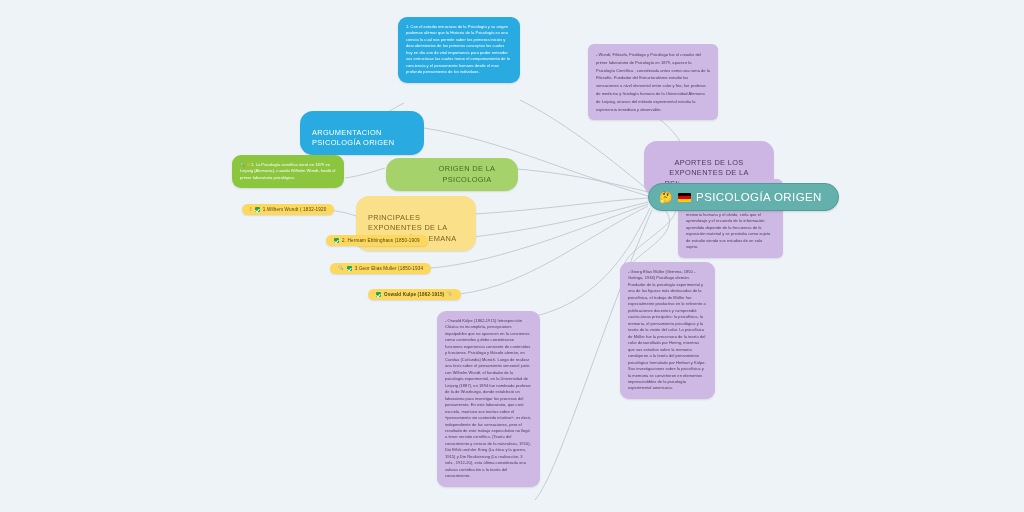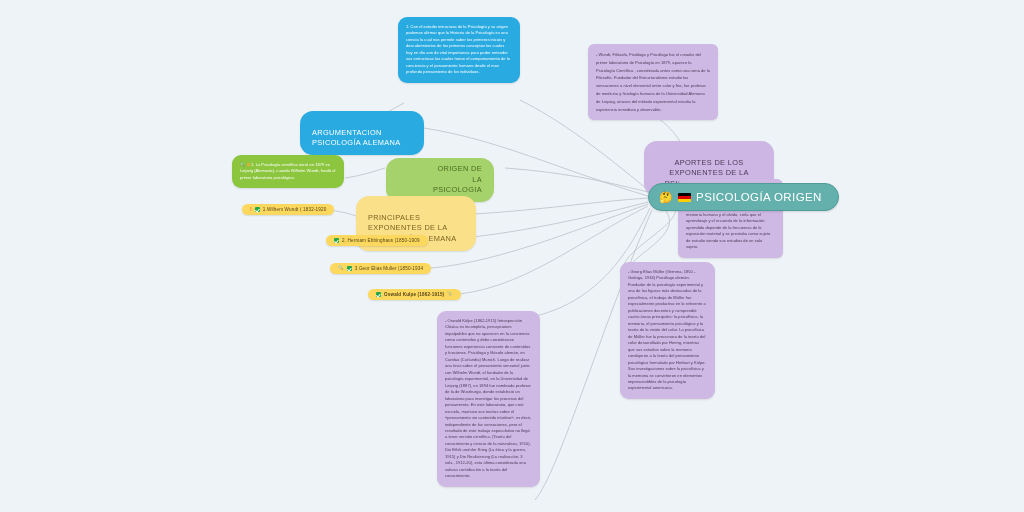--- a/index.html
+++ b/index.html
@@ -132,28 +132,28 @@
       <path d="M668,202 C700,215 620,250 624,268"></path>
       <path d="M660,205 C690,230 640,250 628,268"></path>
     </g>
   </svg>
 
   <div class="node card card-rounded blue" style="left:398px;top:17px;width:122px;">
     <span>1. Con el estudio minucioso de la Psicología y su origen podemos afirmar que la Historia de la Psicología  es una ciencia la cual nos permite saber  los primeros inicios  y descubrimientos de los primeros conceptos  los cuales hoy en día son de vital importancia para poder entender sus estructuras  las  cuales tratan el comportamiento de la conciencia  y el pensamiento humano desde el mas profundo pensamiento de los individuos.</span>
   </div>
 
   <div class="node pill blue-pill title2" style="left:300px;top:111px;width:124px;">
-    <span>ARGUMENTACION PSICOLOGÍA ALEMANA</span>
+    <span>ARGUMENTACION PSICOLOGÍA ORIGEN</span>
   </div>
 
   <div class="node card card-rounded green" style="left:232px;top:155px;width:112px;">
     <span class="leadicon">🔍</span><span class="dotmark"></span><span>1. La Psicología científica inició en 1879 en Leipzig (Alemania), cuando  Wilhelm Wundt,  fundó el primer laboratorio psicológico.</span>
   </div>
 
-  <div class="node pill green-pill" style="left:386px;top:158px;width:108px;text-align:right;padding-left:42px;">
+  <div class="node pill green-pill" style="left:386px;top:158px;width:132px;text-align:center;padding-left:42px;">
     <span>ORIGEN DE LA PSICOLOGIA</span>
   </div>
 
   <div class="node pill yellow-pill title2" style="left:356px;top:196px;width:120px;">
     <span>PRINCIPALES EXPONENTES DE LA PSICOLOGÍA ALEMANA</span>
   </div>
 
   <div class="node leaf yellow-sm" style="left:242px;top:204px;">
     <span class="bang">!</span>
     <span class="chk"></span>

